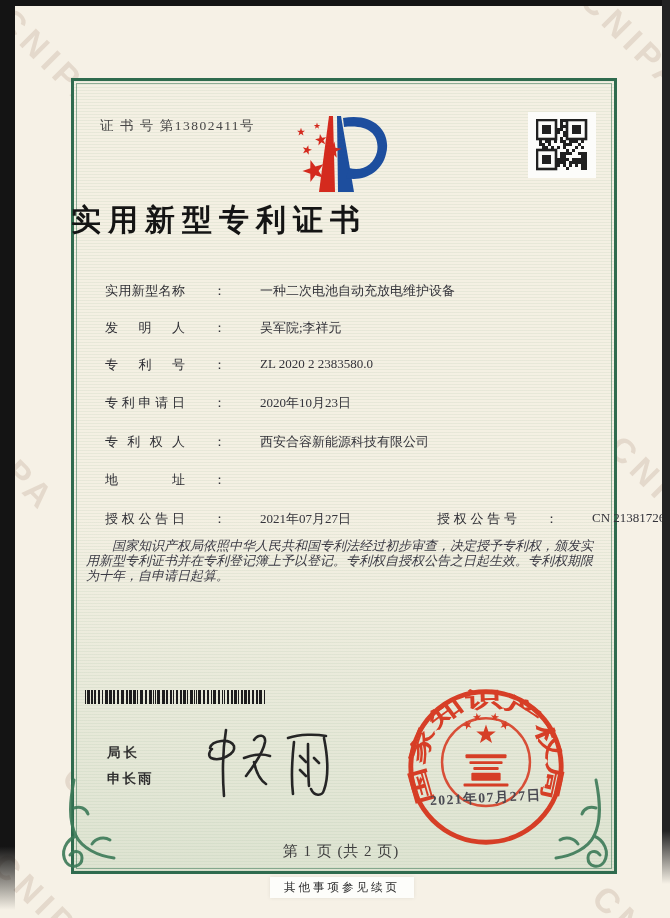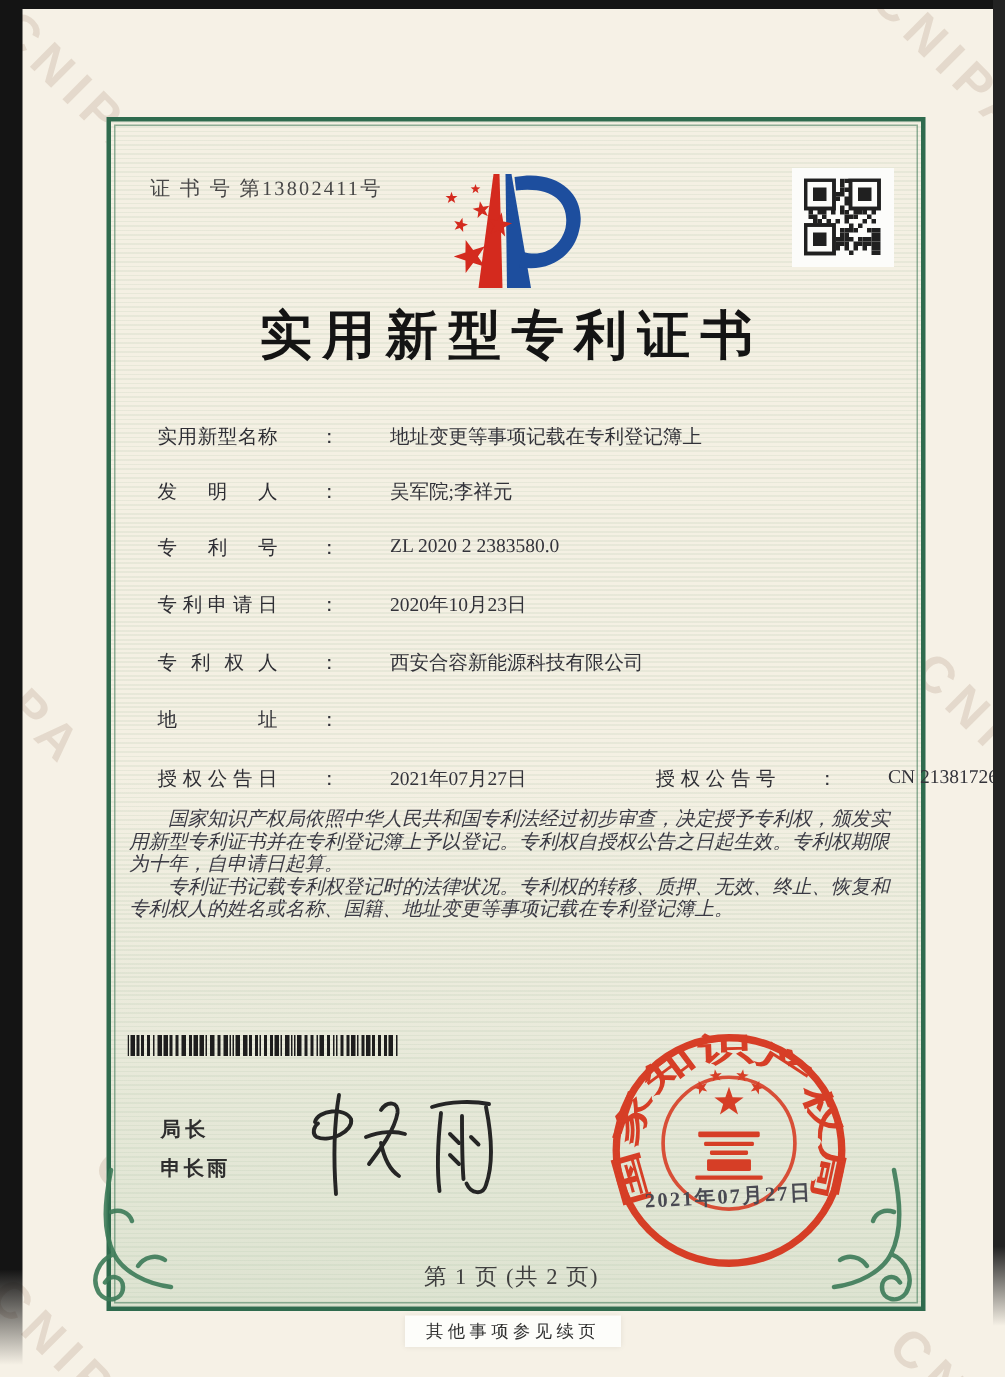--- a/index.html
+++ b/index.html
@@ -24,22 +24,22 @@
     background-image:
       linear-gradient(180deg,rgba(200,220,198,0) 55%,rgba(170,198,168,0.30) 100%),
       repeating-linear-gradient(0deg,rgba(118,158,122,0.10) 0 1px,rgba(0,0,0,0) 1px 3px);}
   .border-box::after{content:"";position:absolute;inset:2px;border:1px solid rgba(58,118,86,0.55);pointer-events:none;}
 
   .cert-number{position:absolute;left:100px;top:117px;z-index:3;
     font-size:13.5px;letter-spacing:1.5px;color:#474747;}
 
   .logo{position:absolute;left:286px;top:114px;z-index:3;}
 
-  .cert-title{position:absolute;left:71px;top:200px;width:540px;z-index:3;text-align:center;
-    font-size:35px;font-weight:bold;letter-spacing:7px;color:#141414;}
+  .cert-title{position:absolute;left:71px;top:200px;width:540px;z-index:3;
+    font-size:30px;font-weight:bold;letter-spacing:7px;color:#141414;}
 
   .qr-patch{position:absolute;left:528px;top:112px;width:68px;height:66px;background:#fcfcfa;z-index:3;}
   .qr{position:absolute;left:536px;top:119px;z-index:4;}
 
   .fields{position:absolute;left:105px;top:0;width:470px;z-index:3;font-size:13px;color:#33333a;}
   .frow{position:absolute;left:0;display:flex;align-items:flex-start;white-space:nowrap;gap:28px;}
   .flabel{display:inline-block;width:80px;text-align:justify;text-align-last:justify;color:#2e2e34;}
   .fcolon{margin:0 2px 0 0;}
   .fvalue{margin-left:4px;}
   .fvalue.wrap{white-space:normal;width:345px;line-height:19px;}
@@ -195,21 +195,21 @@
     <rect x="1" y="31" width="19" height="19" fill="none" stroke="#202020" stroke-width="2.6"></rect>
     <rect x="6" y="36" width="9" height="9" fill="#202020"></rect>
     <rect x="31" y="1" width="19" height="19" fill="none" stroke="#202020" stroke-width="2.6"></rect>
     <rect x="36" y="6" width="9" height="9" fill="#202020"></rect>
   </svg>
 
 <div class="fields">
   <div class="frow" style="top:282px">
     <span class="flabel">实用新型名称</span>
       <span class="fcolon">：</span>
-    <span class="fvalue">地址变更等事项记载在专利登记簿上</span>
+    <span class="fvalue">一种二次电池自动充放电维护设备</span>
   </div>
   <div class="frow" style="top:319px">
     <span class="flabel">发明人</span>
       <span class="fcolon">：</span>
     <span class="fvalue">吴军院;李祥元</span>
   </div>
   <div class="frow" style="top:356px">
     <span class="flabel">专利号</span>
       <span class="fcolon">：</span>
     <span class="fvalue">ZL 2020 2 2383580.0</span>
@@ -233,21 +233,20 @@
       <span class="fcolon">：</span>
     <span class="fvalue">2021年07月27日</span>
     <span class="flabel" style="margin-left:58px">授权公告号</span>
       <span class="fcolon">：</span>
     <span class="fvalue">CN 213817267 U</span>
   </div>
 </div>
 
 <div class="body-paras">
   <p>国家知识产权局依照中华人民共和国专利法经过初步审查，决定授予专利权，颁发实用新型专利证书并在专利登记簿上予以登记。专利权自授权公告之日起生效。专利权期限为十年，自申请日起算。</p>
-  <p>专利证书记载专利权登记时的法律状况。专利权的转移、质押、无效、终止、恢复和专利权人的姓名或名称、国籍、地址变更等事项记载在专利登记簿上。</p>
 </div>
 
 <svg id="barcode" class="barcode" width="186" height="14" viewBox="0 0 186 14">
     <rect x="0" y="0" width="1" height="14" fill="#1d1d1d"></rect>
     <rect x="2" y="0" width="3" height="14" fill="#1d1d1d"></rect>
     <rect x="6" y="0" width="2" height="14" fill="#1d1d1d"></rect>
     <rect x="9" y="0" width="2" height="14" fill="#1d1d1d"></rect>
     <rect x="13" y="0" width="2" height="14" fill="#1d1d1d"></rect>
     <rect x="17" y="0" width="1" height="14" fill="#1d1d1d"></rect>
     <rect x="20" y="0" width="3" height="14" fill="#1d1d1d"></rect>

